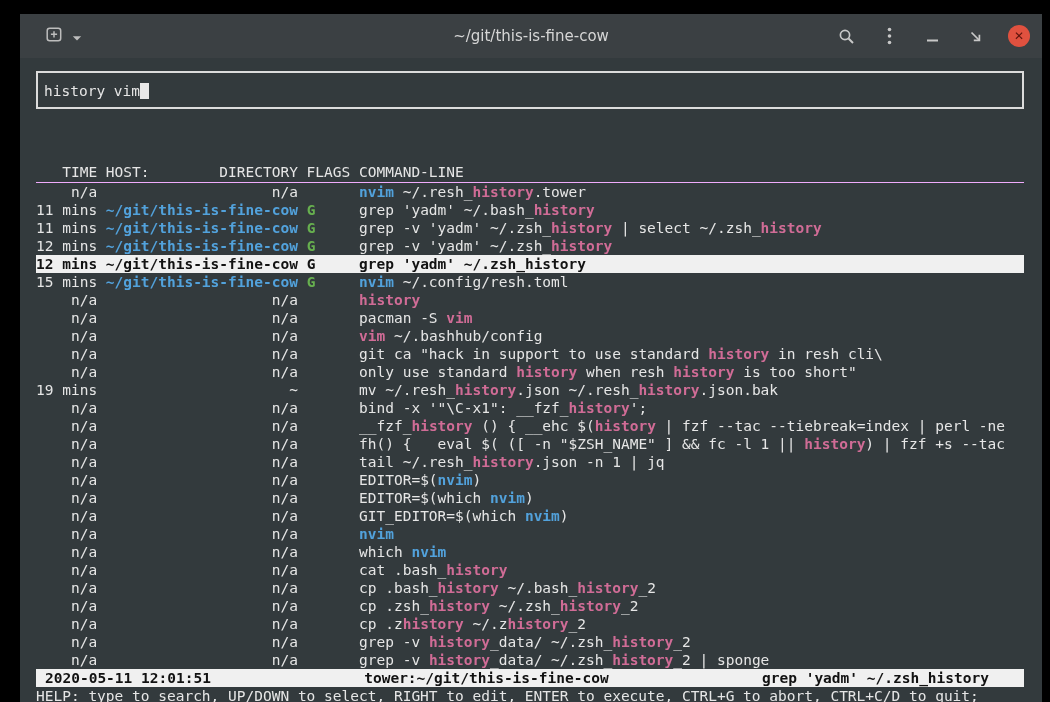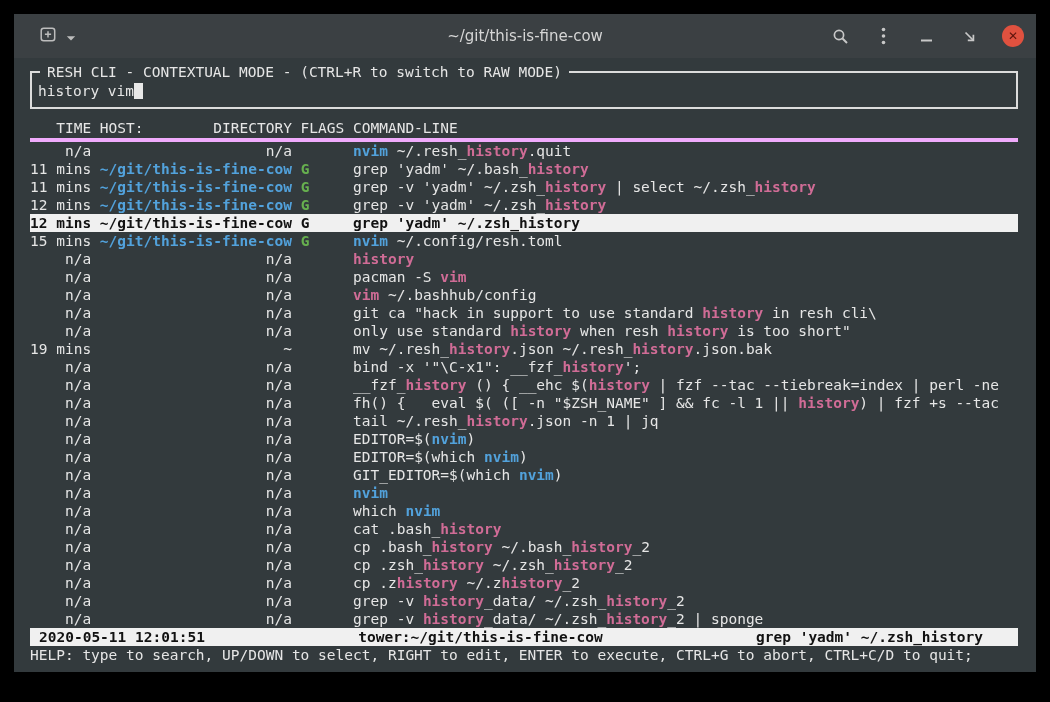--- a/index.html
+++ b/index.html
@@ -8,40 +8,40 @@
     --titlebar_bg:#3b4043;
     --match:#d06c96;
     --blue:#52a2dc;
     --green:#67b04f;
     --selected_bg:#f0f0f0;
     --selected_fg:#121212;
     --close:#e0513f;
   }
   *{margin:0;padding:0;box-sizing:border-box;}
   body{width:1050px;height:702px;overflow:hidden;background:#000;}
-  .screen{width:1050px;height:702px;background:#000;padding:14px 14px 0 14px;}
+  .screen{width:1050px;height:702px;background:#000;padding:14px 14px 0 20px;}
   .window{width:1022px;background:var(--term_bg);}
   
   .titlebar{height:44px;background:var(--titlebar_bg);position:relative;display:flex;align-items:center;
     font-family:"DejaVu Sans",sans-serif;}
   .tb-left{display:flex;align-items:center;margin-left:26px;gap:9px;cursor:default;}
   .tb-title{position:absolute;left:0;right:0;text-align:center;color:#d6d6d6;font-size:15px;pointer-events:none;}
   .tb-right{position:absolute;right:12px;display:flex;align-items:center;gap:23px;}
   .tb-btn{display:flex;align-items:center;justify-content:center;width:20px;height:24px;}
   .close-btn{width:22px;height:22px;border-radius:50%;background:var(--close);display:flex;align-items:center;
     justify-content:center;color:#5c130c;font-size:12px;font-weight:bold;font-family:"DejaVu Sans",sans-serif;}
   
   .terminal{padding:4px 18px 8px 16px;background:var(--term_bg);}
   .mono, .terminal{font-family:"DejaVu Sans Mono",monospace;font-size:14.5px;line-height:18px;color:var(--term_fg);}
   .querybox{position:relative;border:2px solid #dcdcdc;height:38px;margin-top:9px;}
   .querybox-title{position:absolute;top:-10px;left:8px;background:var(--term_bg);padding:0 7px;white-space:pre;}
   .query-line{padding:9px 0 0 6px;white-space:pre;}
   .cursor{display:inline-block;width:9px;height:16px;background:#e8e8e8;vertical-align:-3px;}
   .gap{height:10px;}
-  .header-line{white-space:pre;border-bottom:4px solid #f0abfc;padding-bottom:1px;}
+  .header-line{white-space:pre;border-bottom:1px solid #f0abfc;padding-bottom:1px;margin-top:44px;}
   .row{white-space:pre;height:18px;}
   .row.selected{background:var(--selected_bg);}
   .row.selected span{color:var(--selected_fg) !important;font-weight:bold;}
   .seg-d{color:var(--term_fg);}
   .seg-m{color:var(--match);font-weight:bold;}
   .seg-b{color:var(--blue);font-weight:bold;}
   .seg-g{color:var(--green);font-weight:bold;}
   .seg-time{color:var(--term_fg);}
   .statusbar{background:var(--selected_bg);color:var(--selected_fg);font-weight:bold;white-space:pre;
     height:18px;display:flex;justify-content:space-between;}
@@ -99,30 +99,29 @@
         </span>
         <span class="close-btn">
           <span>✕</span>
         </span>
       </div>
     </div>
 
     <div class="terminal">
 
       <div class="querybox">
-        <div class="querybox-title">RESH CLI - CONTEXTUAL MODE - (CTRL+R to switch to RAW MODE)</div>
         <div class="query-line"><span>history vim</span><span class="cursor"></span></div>
       </div>
 
       <div class="gap"></div>
 
       <div class="header-line">   TIME HOST:        DIRECTORY FLAGS COMMAND-LINE</div>
 
       <div id="rows">
-          <div class="row"><span class="seg-time">    n/a </span><span class="seg-time">                   n/a </span><span class="seg-g">      </span><span class="seg-b">nvim</span><span class="seg-d"> ~/.resh_</span><span class="seg-m">history</span><span class="seg-d">.quit</span></div>
+          <div class="row"><span class="seg-time">    n/a </span><span class="seg-time">                   n/a </span><span class="seg-g">      </span><span class="seg-b">nvim</span><span class="seg-d"> ~/.resh_</span><span class="seg-m">history</span><span class="seg-d">.tower</span></div>
           <div class="row"><span class="seg-time">11 mins </span><span class="seg-b">~/git/this-is-fine-cow </span><span class="seg-g">G     </span><span class="seg-d">grep 'yadm' ~/.bash_</span><span class="seg-m">history</span></div>
           <div class="row"><span class="seg-time">11 mins </span><span class="seg-b">~/git/this-is-fine-cow </span><span class="seg-g">G     </span><span class="seg-d">grep -v 'yadm' ~/.zsh_</span><span class="seg-m">history</span><span class="seg-d"> | select ~/.zsh_</span><span class="seg-m">history</span></div>
           <div class="row"><span class="seg-time">12 mins </span><span class="seg-b">~/git/this-is-fine-cow </span><span class="seg-g">G     </span><span class="seg-d">grep -v 'yadm' ~/.zsh_</span><span class="seg-m">history</span></div>
           <div class="row selected"><span class="seg-time">12 mins </span><span class="seg-b">~/git/this-is-fine-cow </span><span class="seg-g">G     </span><span class="seg-d">grep 'yadm' ~/.zsh_</span><span class="seg-m">history</span></div>
           <div class="row"><span class="seg-time">15 mins </span><span class="seg-b">~/git/this-is-fine-cow </span><span class="seg-g">G     </span><span class="seg-b">nvim</span><span class="seg-d"> ~/.config/resh.toml</span></div>
           <div class="row"><span class="seg-time">    n/a </span><span class="seg-time">                   n/a </span><span class="seg-g">      </span><span class="seg-m">history</span></div>
           <div class="row"><span class="seg-time">    n/a </span><span class="seg-time">                   n/a </span><span class="seg-g">      </span><span class="seg-d">pacman -S </span><span class="seg-m">vim</span></div>
           <div class="row"><span class="seg-time">    n/a </span><span class="seg-time">                   n/a </span><span class="seg-g">      </span><span class="seg-m">vim</span><span class="seg-d"> ~/.bashhub/config</span></div>
           <div class="row"><span class="seg-time">    n/a </span><span class="seg-time">                   n/a </span><span class="seg-g">      </span><span class="seg-d">git ca "hack in support to use standard </span><span class="seg-m">history</span><span class="seg-d"> in resh cli\</span></div>
           <div class="row"><span class="seg-time">    n/a </span><span class="seg-time">                   n/a </span><span class="seg-g">      </span><span class="seg-d">only use standard </span><span class="seg-m">history</span><span class="seg-d"> when resh </span><span class="seg-m">history</span><span class="seg-d"> is too short"</span></div>

